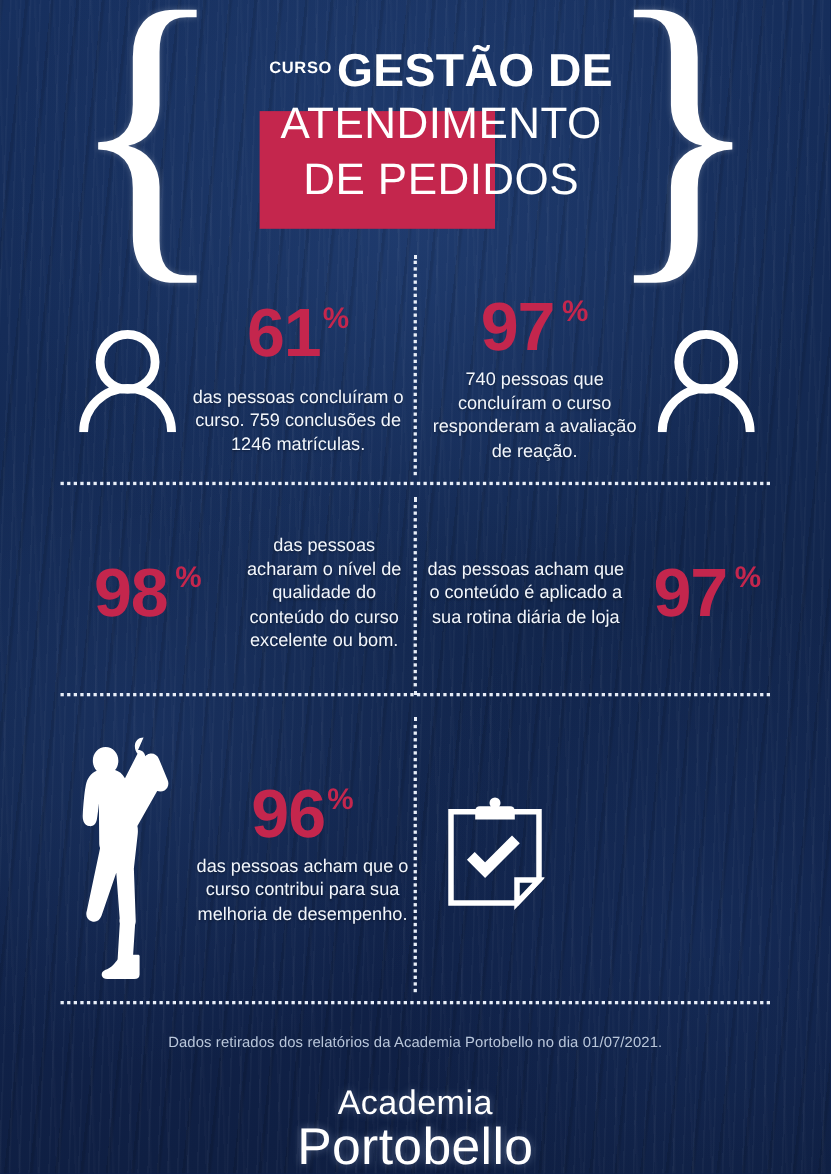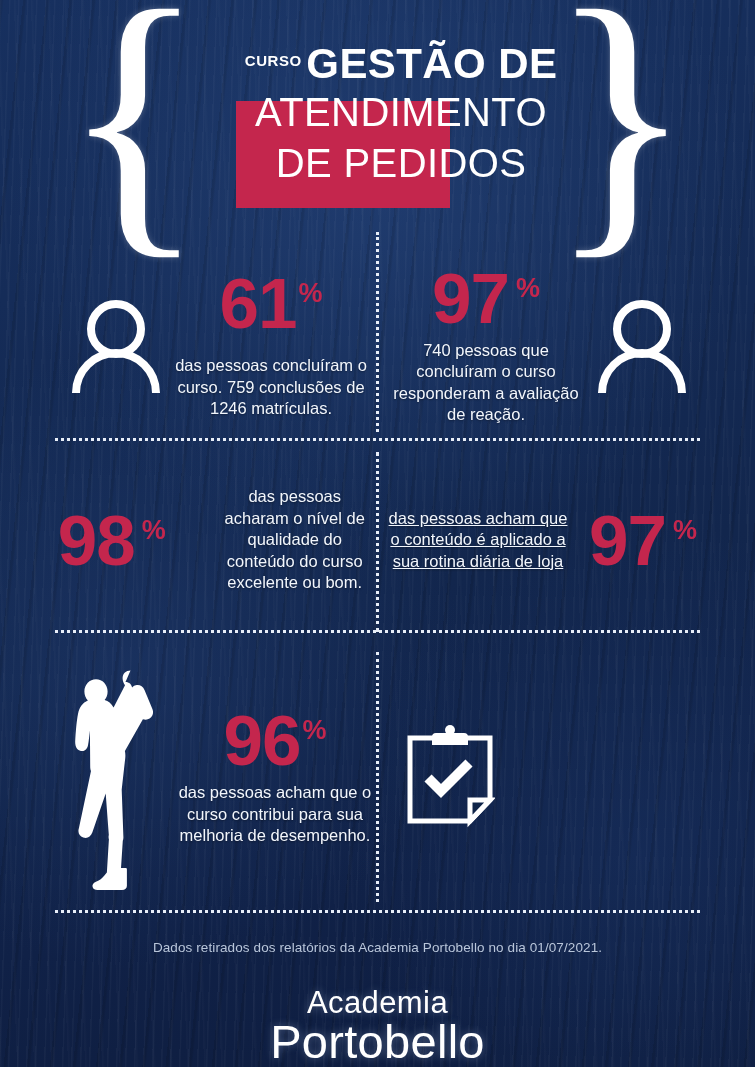--- a/index.html
+++ b/index.html
@@ -92,21 +92,21 @@
 
   .cell { position:absolute; display:flex; align-items:center; }
 
   .pct {
     color:#c4264d;
     font-weight:700;
     font-family:"Liberation Sans", sans-serif;
     line-height:1;
     white-space:nowrap;
   }
-  .pct .num { font-size:71px; letter-spacing:-1px; }
+  .pct .num { font-size:62px; letter-spacing:-1px; }
   .pct .sym { font-size:27px; vertical-align:26px; margin-left:2px; }
   .pct.gap .sym { margin-left:7px; }
 
   .blurb {
     color:#f2f6fc;
     font-size:16.5px;
     line-height:21.5px;
     text-align:center;
     text-shadow:0 1px 2px rgba(0,0,0,.35);
   }
@@ -186,30 +186,30 @@
       </div>
       <div class="iconbox" style="width:112px;">
         <svg width="96" height="98" viewBox="0 0 96 98">
           <circle cx="48" cy="34" r="25" fill="none" stroke="#ffffff" stroke-width="8"></circle>
           <path d="M8 98 a40 40 0 0 1 80 0" fill="none" stroke="#ffffff" stroke-width="8"></path>
         </svg>
       </div>
     </div>
 
     <div class="cell" style="left:40px; top:222px; width:330px; height:172px;">
-      <div style="width:160px; text-align:center;">
+      <div style="width:160px; text-align:right;">
         <div class="pct gap">
           <span class="num">98</span><span class="sym">%</span>
         </div>
       </div>
       <div class="blurb" style="width:168px;margin-left:36px;">das pessoas acharam o nível de qualidade do conteúdo do curso excelente ou bom.</div>
     </div>
 
     <div class="cell" style="left:388px; top:222px; width:330px; height:172px;">
-      <div class="blurb" style="width:180px;text-decoration:underline;">das pessoas acham que o conteúdo é aplicado a sua rotina diária de loja</div>
+      <div class="blurb" style="width:180px;">das pessoas acham que o conteúdo é aplicado a sua rotina diária de loja</div>
       <div style="width:150px; text-align:center;">
         <div class="pct gap">
           <span class="num">97</span><span class="sym">%</span>
         </div>
       </div>
     </div>
 
     <div class="cell" style="left:48px; top:418px; width:326px; height:252px;">
       <div class="iconbox" style="width:128px;">
         <svg width="84" height="228" viewBox="0 0 84 228">

